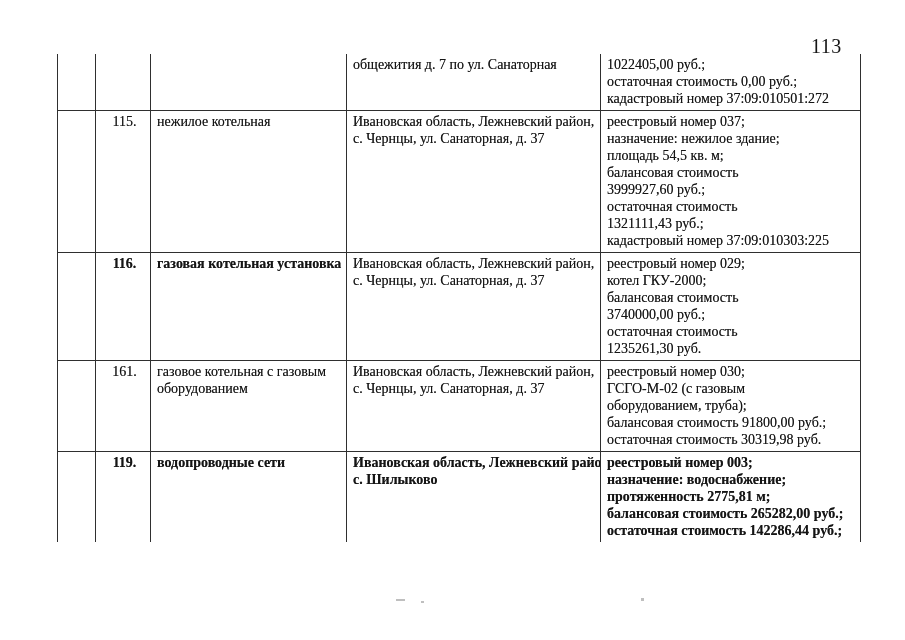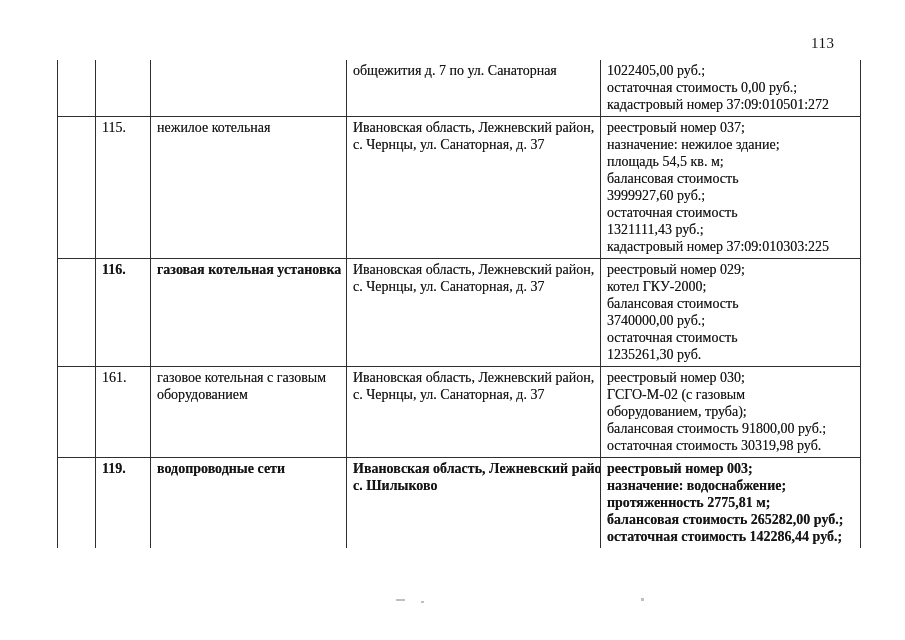--- a/index.html
+++ b/index.html
@@ -8,45 +8,45 @@
     position:relative;
     background:#ffffff;
     font-family:"Liberation Serif","DejaVu Serif",serif;
     color:#151515;
     overflow:hidden;
   }
   .page-number {
     position:absolute;
     top:35px;
     left:811px;
-    font-size:15px;
+    font-size:20px;
     letter-spacing:0.5px;
   }
   table.doc-table {
     position:absolute;
     left:57px;
-    top:60px;
+    top:54px;
     width:803px;
     border-collapse:collapse;
     table-layout:fixed;
     font-size:14px;
     line-height:17px;
   }
   table.doc-table td {
     border:1px solid #2f2f2f;
     vertical-align:top;
     padding:2px 3px 3px 6px;
     white-space:pre;
     overflow:hidden;
     text-shadow:0 0 0.4px rgba(0,0,0,0.55);
   }
   
   table.doc-table tr:first-child td { border-top:none; }
   table.doc-table tr:last-child td  { border-bottom:none;font-weight:bold; }
-  td.c-num { text-align:left; padding-left:1px; padding-right:1px; }
+  td.c-num { text-align:center; padding-left:1px; padding-right:1px; }
   .bold { font-weight:bold;margin-top:45px; }
   
   .speck { position:absolute; background:#8a8a8a; opacity:0.55; }
   .speck.s1 { left:396px; top:599px; width:9px;  height:2px; }
   .speck.s2 { left:421px; top:601px; width:3px;  height:2px; }
   .speck.s3 { left:641px; top:598px; width:3px;  height:3px; }
 </style>
 </head>
 <body>
 

